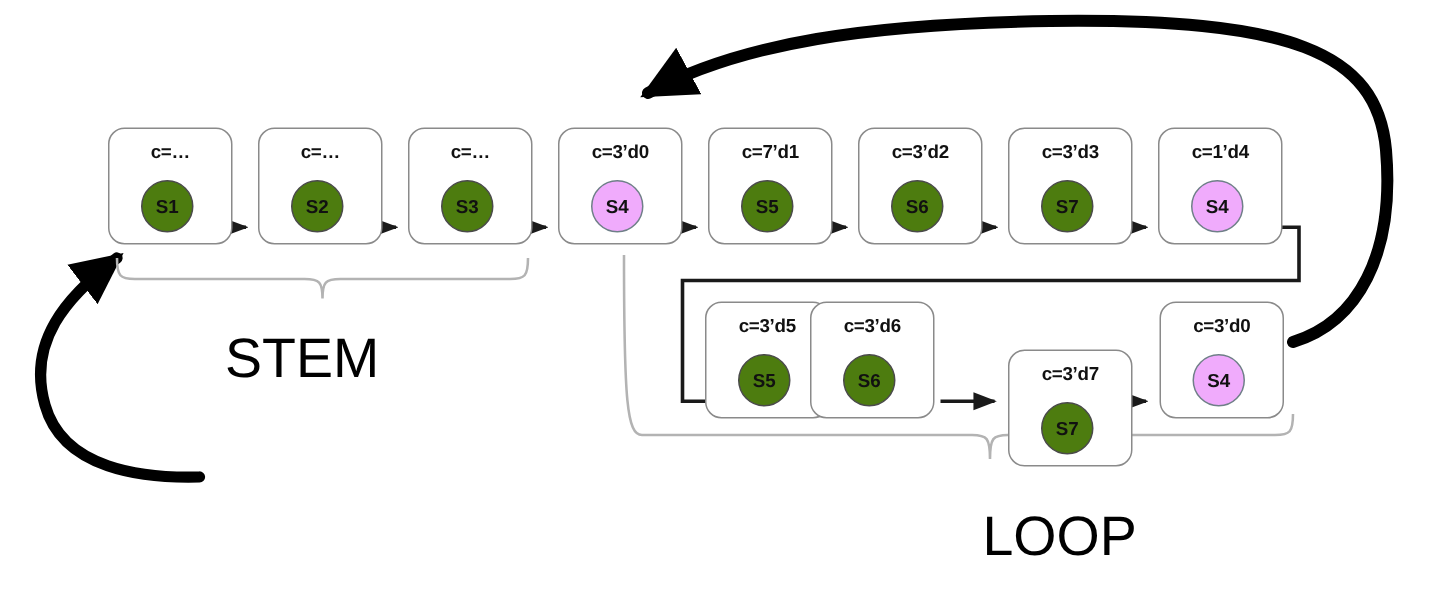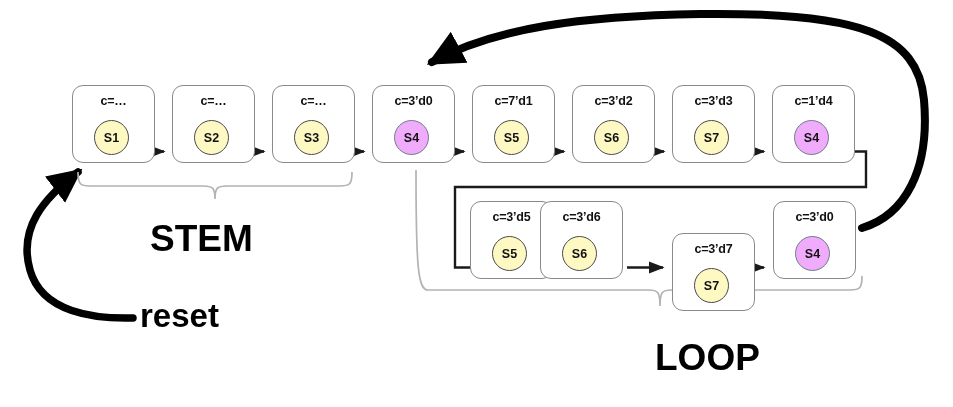--- a/index.html
+++ b/index.html
@@ -50,37 +50,37 @@
   }
   .state-circle {
     position: absolute;
     left: 21px;
     top: 34px;
     width: 35px;
     height: 35px;
     border-radius: 50%;
     box-sizing: border-box;
     border: 1.6px solid #4a4a4a;
-    background: #fef9c3;
+    background: #4d7c0f;
     display: flex;
     align-items: center;
     justify-content: center;
     font-family: "Liberation Sans", sans-serif;
     font-size: 12.5px;
     font-weight: bold;
     color: #111111;
   }
   .state-circle.hl {
     background: #f0abfc;
     border-color: #6f7f88;
   }
   .group-label {
     position: absolute;
     font-family: "Liberation Sans", sans-serif;
-    font-weight: bold;
+    font-weight: normal;
     color: #000000;
     white-space: nowrap;
     z-index: 4;
     text-align: center;
   }
   .label-stem {
     left: 150px;
     top: 218px;
     font-size: 37px;
   }
@@ -194,15 +194,14 @@
     <div class="cond-label">c=3’d7</div>
     <div class="state-circle">S7</div>
   </div>
   <div class="state-box" style="left:773px; top:201px;">
     <div class="cond-label">c=3’d0</div>
     <div class="state-circle hl">S4</div>
   </div>
 
   <div class="group-label label-stem">STEM</div>
   <div class="group-label label-loop">LOOP</div>
-  <div class="group-label label-reset">reset</div>
 
 </div>
 
 </body></html>

